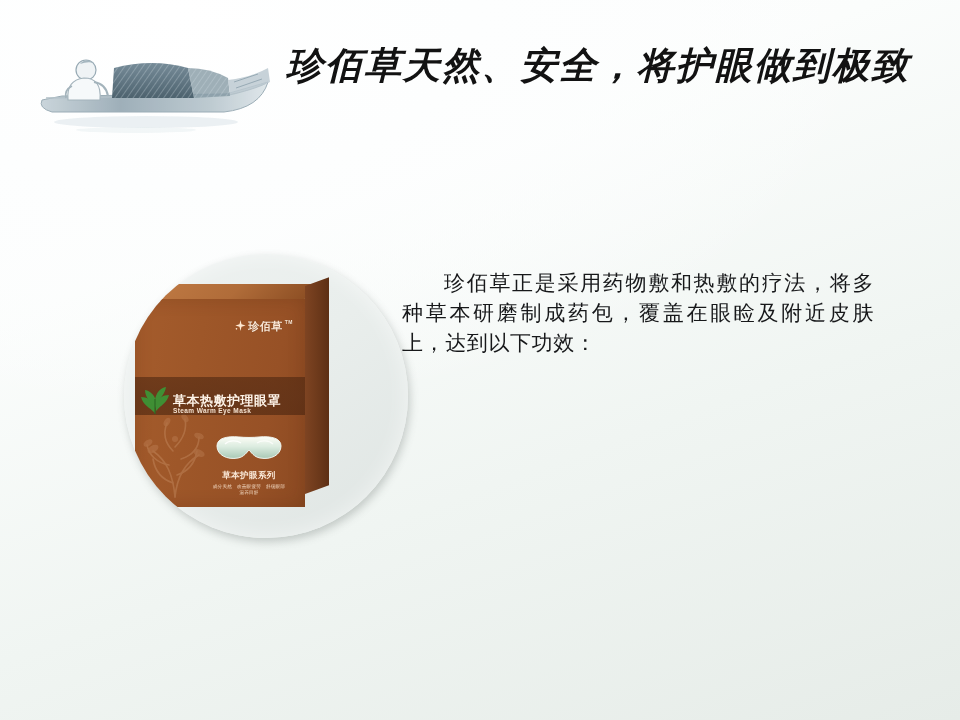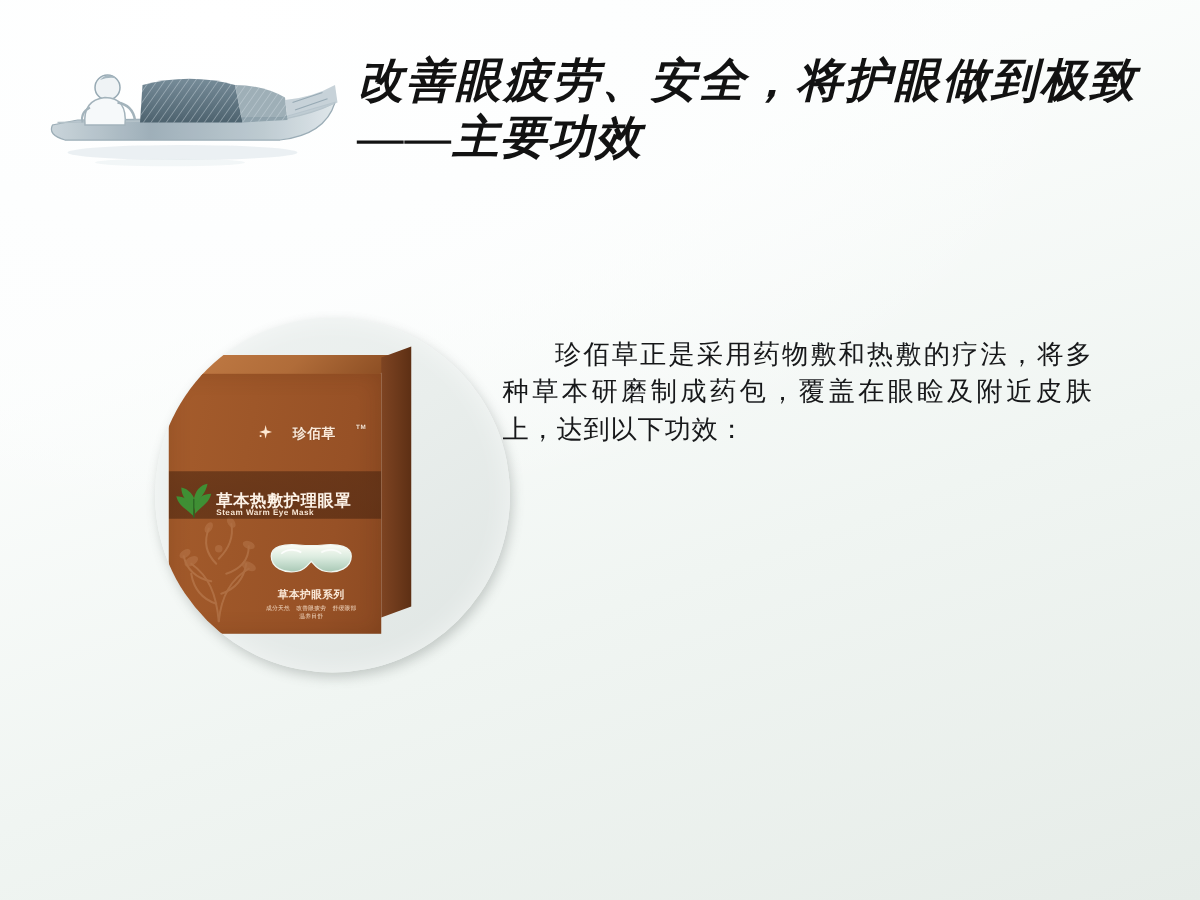--- a/index.html
+++ b/index.html
@@ -114,24 +114,24 @@
     left: -6px;
     bottom: 6px;
     width: 92px;
     height: 96px;
     opacity: 0.18;
   }
   
   .box-brand {
     position: absolute;
     right: 12px;
-    top: 40px;
+    top: 20px;
     display: flex;
     align-items: flex-start;
-    gap: 16px;
+    gap: 2px;
     color: #fbe9d8;
     font-family: "Liberation Sans", sans-serif;
     font-size: 11px;
     font-weight: bold;
     letter-spacing: 0.5px;
     text-shadow: 0 0 1px rgba(0,0,0,0.3);
   }
   .spark {
     width: 11px;
     height: 11px;
@@ -281,22 +281,21 @@
     <line x1="208" y1="50" x2="234" y2="41" stroke="#8fa3ae" stroke-width="1"></line>
 
     <circle cx="58" cy="32" r="10" fill="#eef3f5" stroke="#8fa3ae" stroke-width="1.2"></circle>
     <path d="M52,26 Q58,19 66,25 Q60,23 52,26 Z" fill="#9fb1bb"></path>
     <path d="M40,62 Q38,42 56,40 Q74,40 72,62 Z" fill="#f6f9fa" stroke="#9cadb6" stroke-width="1.2"></path>
     <path d="M66,44 Q78,46 80,58" fill="none" stroke="#9cadb6" stroke-width="2"></path>
     <path d="M44,48 Q36,52 38,60" fill="none" stroke="#9cadb6" stroke-width="1.6"></path>
   </svg>
 
   <div class="title-block">
-    <div class="title-line">改善眼疲劳、安全，将护眼做到极致</div>
-    <div class="title-line second">——主要功效</div>
+    <div class="title-line">珍佰草天然、安全，将护眼做到极致</div>
   </div>
 
   <div class="product-circle">
     <div class="box-wrap">
       <div class="box-top"></div>
       <div class="box-side"></div>
       <div class="box-front">
 
         <svg class="box-floral" viewBox="0 0 92 96">
           <g fill="none" stroke="#ffd9b4" stroke-width="1.6" stroke-linecap="round">

